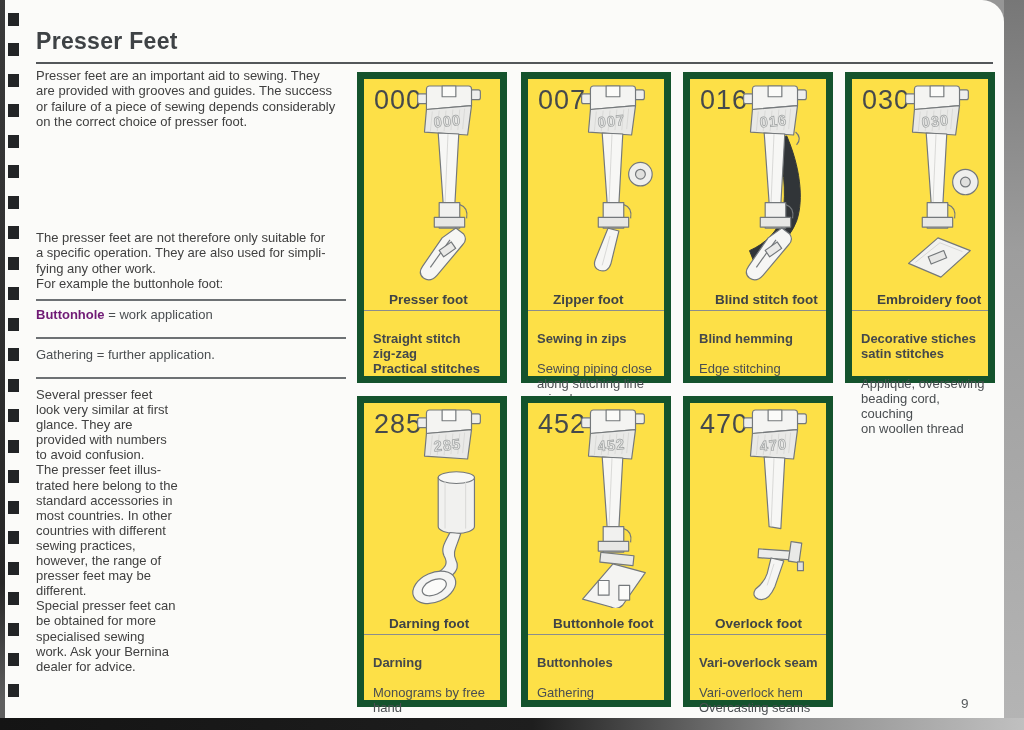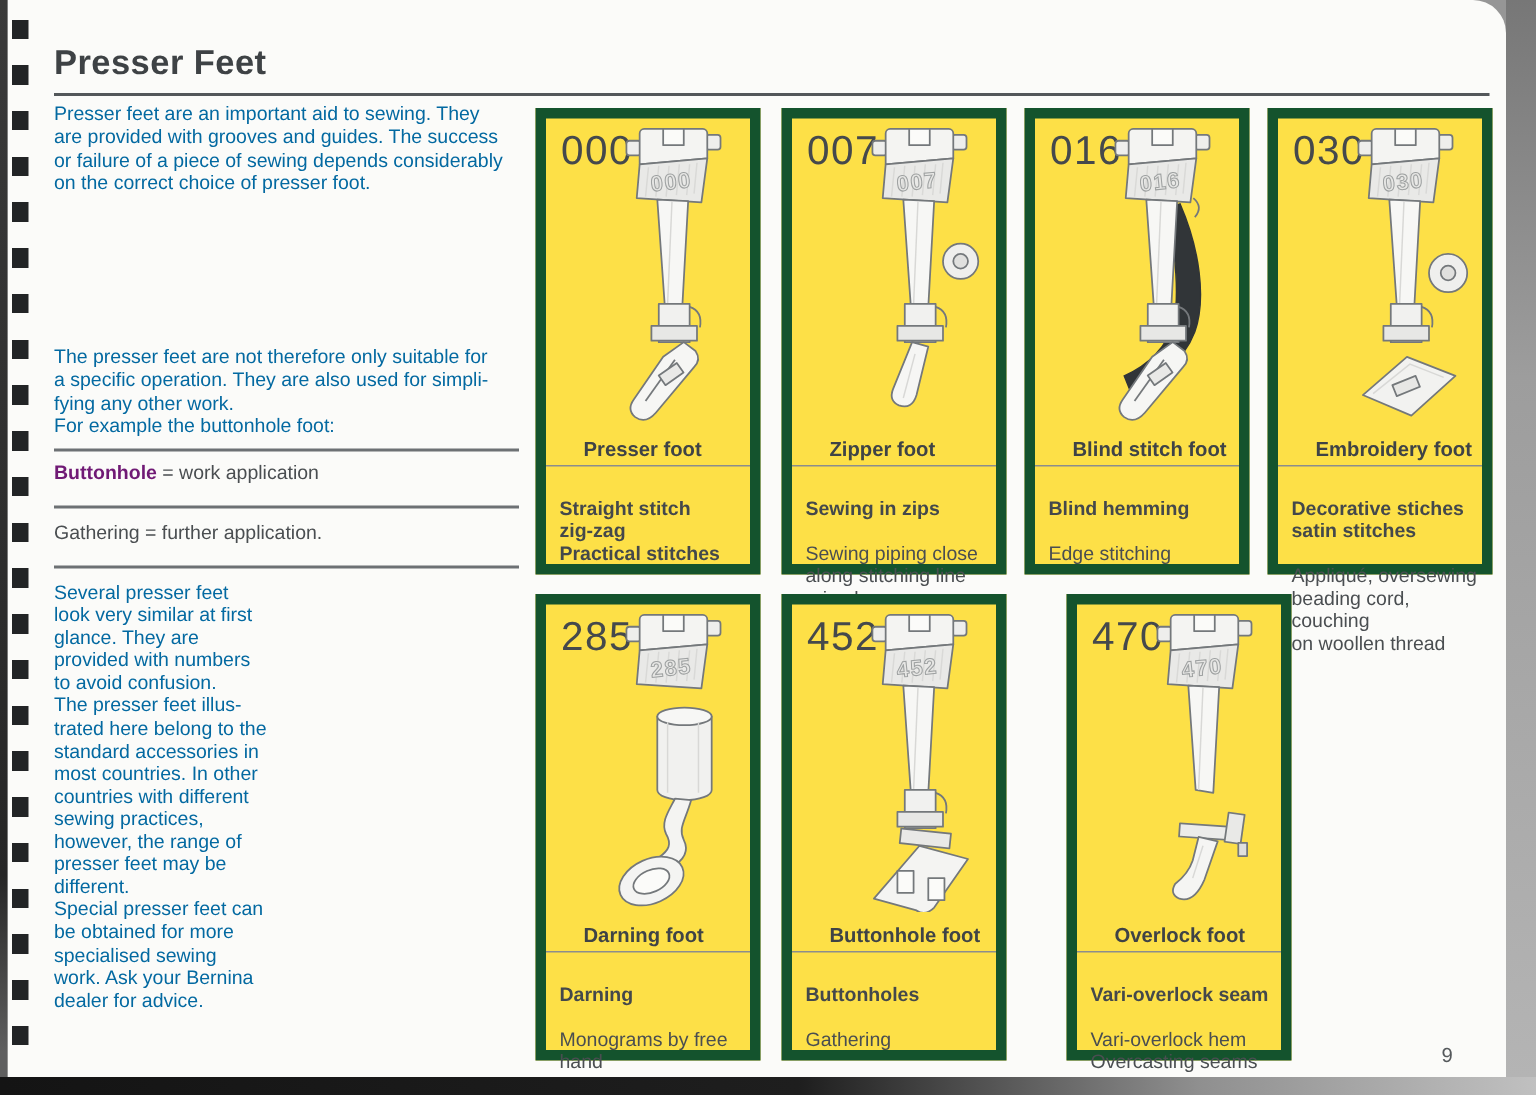--- a/index.html
+++ b/index.html
@@ -22,37 +22,37 @@
   .binding{
     position:absolute;left:3px;top:13px;width:11px;height:694px;
     background:repeating-linear-gradient(to bottom,#222426 0 13px,transparent 13px 30.5px);
   }
   .page-title{
     position:absolute;left:31px;top:28px;margin:0;
     font-size:23px;font-weight:700;letter-spacing:.3px;color:#3e4245;
   }
   .title-rule{position:absolute;left:31px;top:62px;width:957px;height:2px;background:#53575a;}
   .para{
-    position:absolute;margin:0;font-size:13px;line-height:15.3px;color:#0369a1;
+    position:absolute;margin:0;font-size:13px;line-height:15.3px;color:#404040;
     white-space:pre-line;
   }
   .p1{left:31px;top:68px;width:318px;}
   .p2{left:31px;top:230px;width:318px;}
   .p3{left:31px;top:387px;width:180px;line-height:15.1px;}
   .lc-rule{position:absolute;left:31px;width:310px;height:1.5px;background:#6d7174;}
   .r1{top:299px;} .r2{top:337px;} .r3{top:377px;}
   .lc-line{position:absolute;left:31px;margin:0;font-size:13px;color:#4a4e51;}
   .lbh{top:307px;} .lga{top:347px;}
   .lc-line b{color:#701a75;}
   .card{
     position:absolute;width:150px;height:311px;background:#fde047;
     border:7px solid #14532d;box-sizing:border-box;
   }
   .c0{left:352px;top:72px;} .c1{left:516px;top:72px;} .c2{left:678px;top:72px;} .c3{left:840px;top:72px;}
-  .c4{left:352px;top:396px;} .c5{left:516px;top:396px;} .c6{left:678px;top:396px;margin-left:28px;}
+  .c4{left:352px;top:396px;} .c5{left:516px;top:396px;} .c6{left:678px;top:396px;}
   .card-number{
     position:absolute;left:10px;top:6px;margin:0;
     font-size:27px;font-weight:400;letter-spacing:1px;color:#45494c;
   }
   .foot{position:absolute;right:3px;top:4px;width:98px;height:201px;}
   .foot-name{
     position:absolute;left:9px;right:4px;top:213px;margin:0;
     font-size:13.5px;font-weight:bold;color:#3f4346;padding-left:16px;
   }
   .card-divider{position:absolute;left:0;right:0;top:231px;height:1px;background:#8b8d8d;}

